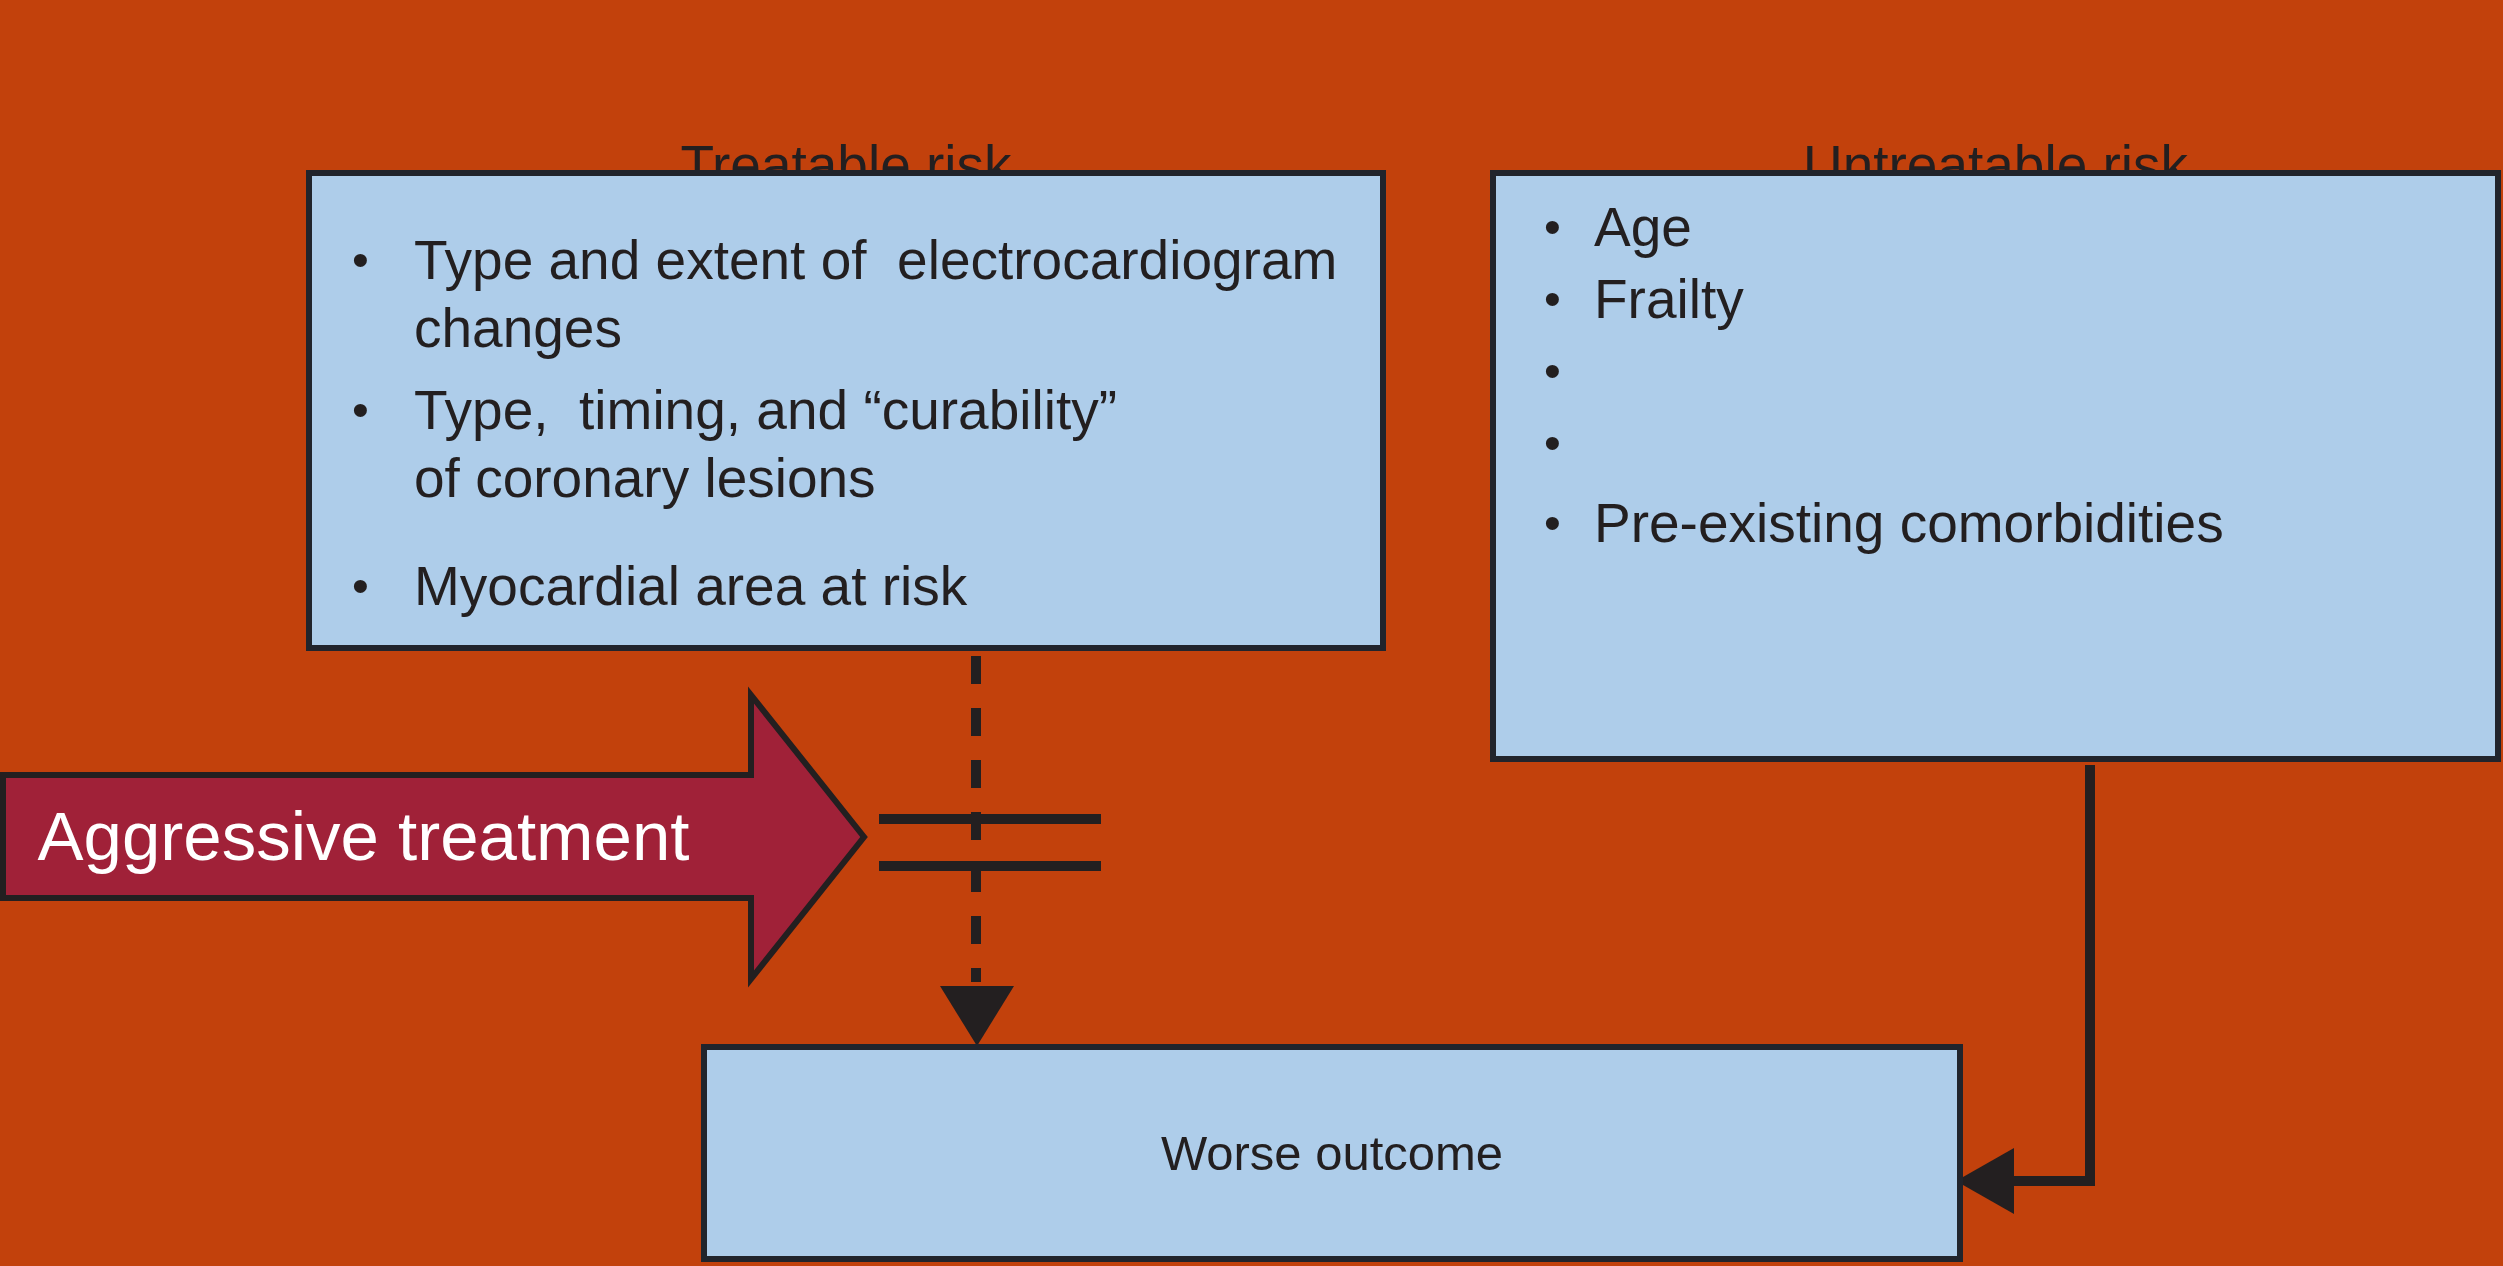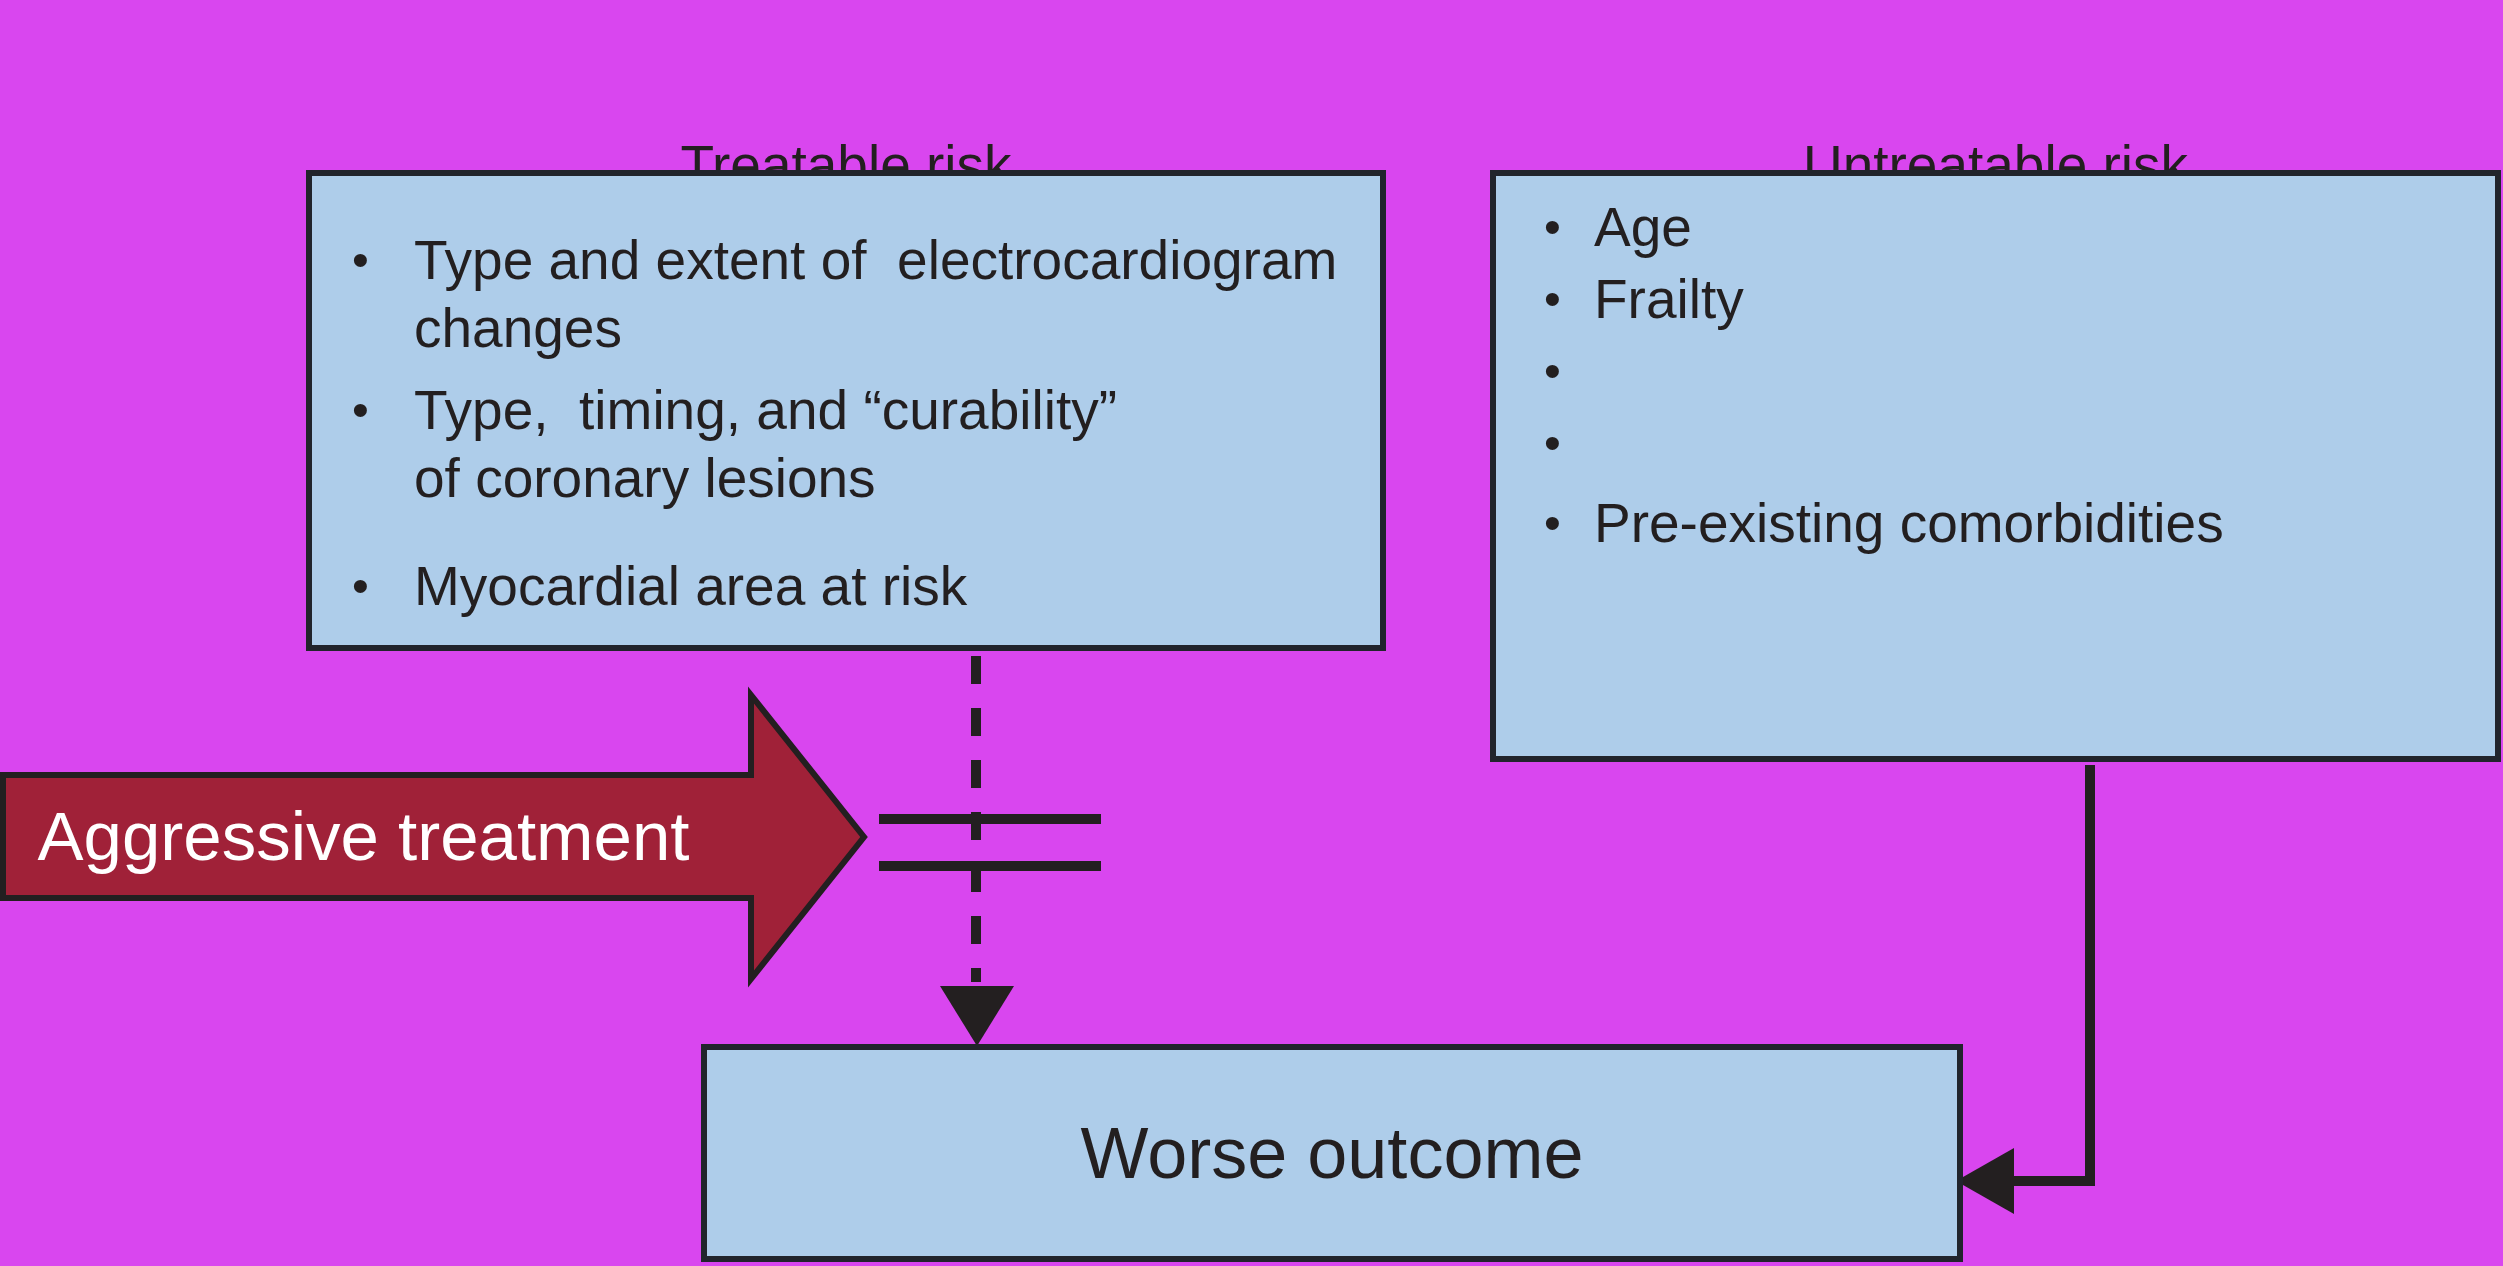--- a/index.html
+++ b/index.html
@@ -5,21 +5,21 @@
   html, body {
     margin: 0;
     padding: 0;
     background: #ffffff;
     font-family: "Liberation Sans", sans-serif;
   }
   .canvas {
     position: relative;
     width: 2503px;
     height: 1266px;
-    background: #d946ef;
+    background: #c2410c;
     overflow: hidden;
     color: var(--text, #231F20);
   }
   .col-title {
     position: absolute;
     top: 0;
     text-align: center;
     font-size: 55px;
     line-height: 66px;
     color: var(--text, #231F20);
@@ -43,21 +43,21 @@
     left: 1490px; top: 170px;
     width: 1011px; height: 592px;
     padding: 16px 14px 0 48px;
   }
   .outcome-box {
     left: 701px; top: 1044px;
     width: 1262px; height: 218px;
     display: flex;
     align-items: center;
     justify-content: center;
-    font-size: 72px;
+    font-size: 49px;
   }
 
   .bullet-item {
     display: flex;
     align-items: flex-start;
     font-size: 55px;
     line-height: 68px;
   }
   .risk-box-right .bullet-item { line-height: 70px; }
   .risk-box-left .bullet-item.gap-sm { margin-top: 14px; }

